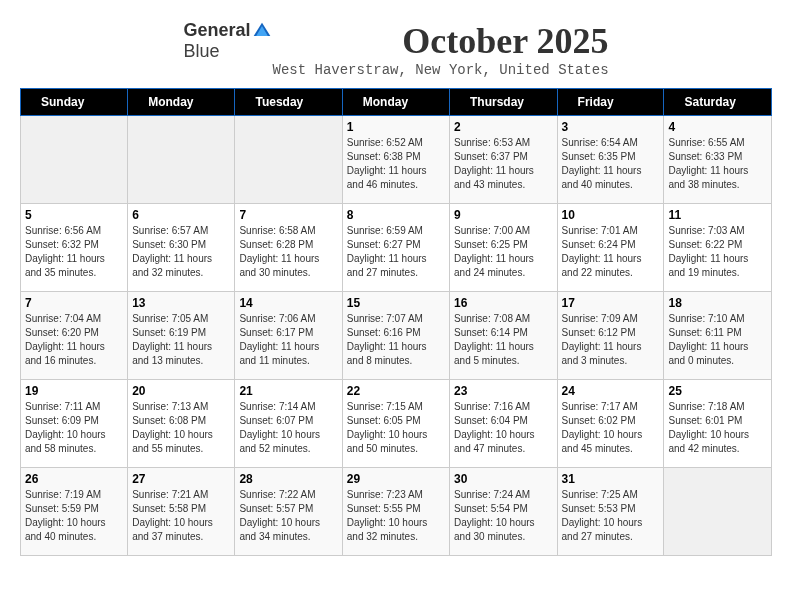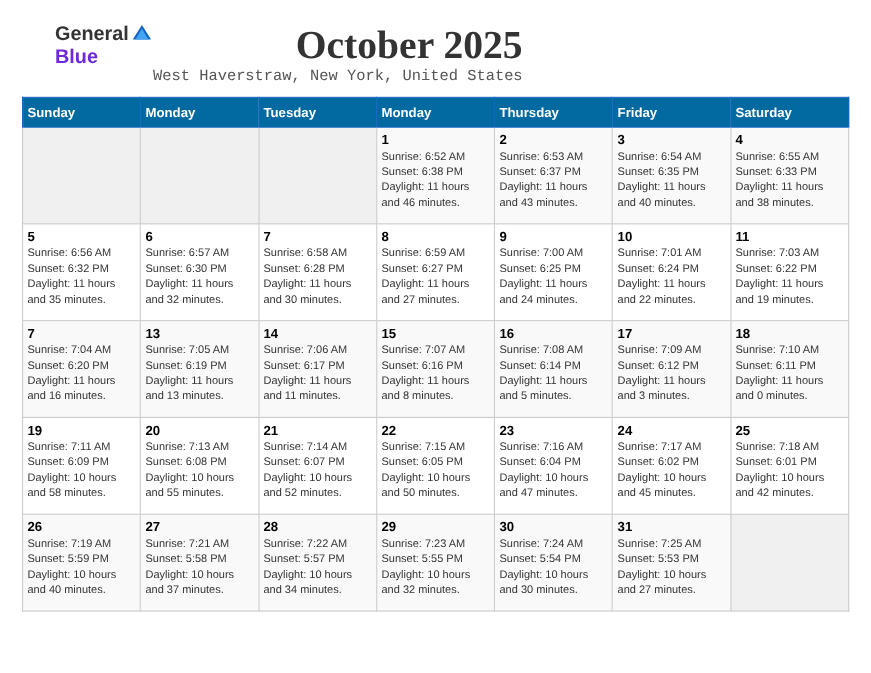--- a/index.html
+++ b/index.html
@@ -6,42 +6,41 @@
     body {
       font-family: Arial, sans-serif;
       background: #fff;
       width: 792px;
       min-height: 612px;
       padding: 20px;
     }
     .header-area {
       display: flex;
       align-items: flex-start;
-      justify-content: flex-start;
+      justify-content: center;
       margin-bottom: 10px;
-      margin-left: 30px;
     }
     .logo {
       display: flex;
       flex-direction: column;
       align-items: flex-start;
     }
     .logo-text {
       display: flex;
       align-items: center;
     }
     .logo-general {
       font-size: 18px;
       font-weight: bold;
       color: #333;
     }
     .logo-blue {
       font-size: 18px;
-      font-weight: bold;
-      color: #6d28d9;
+      font-weight: normal;
+      color: #404040;
     }
     .logo-icon {
       width: 20px;
       height: 20px;
       margin-left: 2px;
     }
     .title-area {
       text-align: right;
     }
     .month-title {
@@ -54,23 +53,23 @@
       font-size: 14px;
       color: #555;
       font-family: Liberation Mono, monospace;
     }
     .calendar {
       width: 100%;
       border-collapse: collapse;
       font-size: 11px;
     }
     .calendar thead th {
-      background-color: #0369a1;
+      background-color: #000000;
       color: #fff;
-      padding: 6px 4px;
+      padding: 6px 20px;
       text-align: left;
       font-size: 12px;
       border: 1px solid #1565c0;
     }
     .calendar tbody td {
       border: 1px solid #ccc;
       vertical-align: top;
       padding: 4px;
       width: 108px;
       min-height: 80px;

